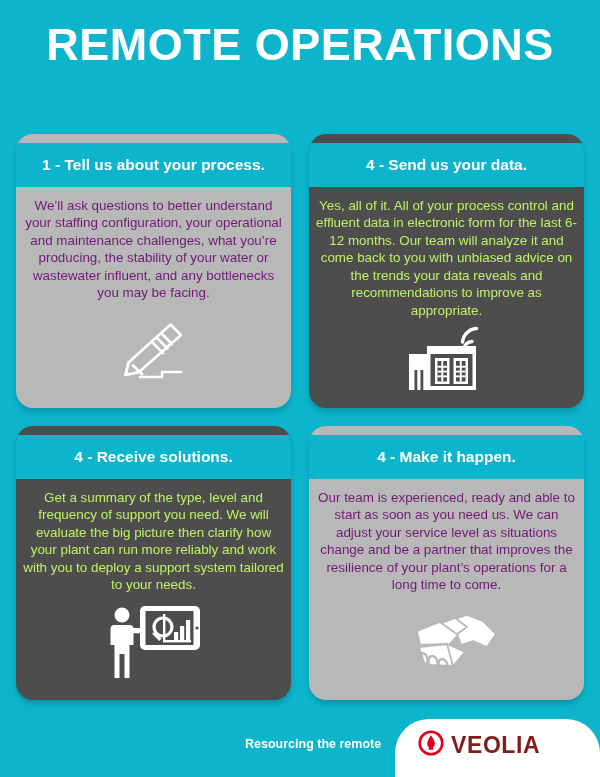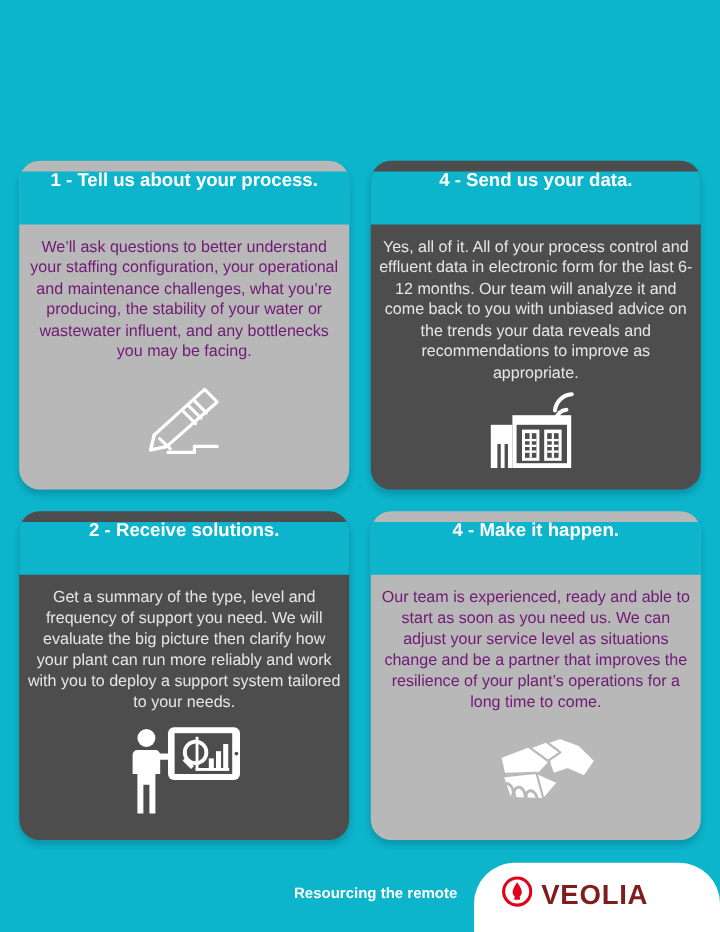--- a/index.html
+++ b/index.html
@@ -82,41 +82,41 @@
   }
   .card.light { background: #b8b8b8; }
   .card.dark  { background: #4d4d4d; }
 
   .card-header {
     width: 304px;
     height: 44px;
     background: #0cb4cc;
     border-radius: 10px;
     display: flex;
-    align-items: flex-start;
+    align-items: center;
     justify-content: center;
     flex: none;
   }
   .card-header-text {
     color: #ffffff;
     font-size: 15.5px;
     font-weight: bold;
     line-height: 1;
     white-space: nowrap;
   }
   .card-body {
     width: 262px;
     margin-top: 10px;
     text-align: center;
     font-size: 13.4px;
     line-height: 1.30;
     font-weight: normal;
   }
   .card.light .card-body { color: #701a75; }
-  .card.dark  .card-body { color: #e5e5e5; }
+  .card.dark  .card-body { color: #bef264; }
 
   .card-icon {
     flex: 1 1 auto;
     width: 100%;
     display: flex;
     align-items: center;
     justify-content: center;
     padding-bottom: 8px;
   }
   .card-icon svg { display: block; }
@@ -163,20 +163,23 @@
     font-weight: bold;
     letter-spacing: 0.6px;
     line-height: 1;
   }
 </style>
 </head>
 <body>
 
 <div class="poster">
 
+  <div class="header">
+    <div class="header-title">REMOTE OPERATIONS</div>
+  </div>
 
 
   <div class="grid">
 
     <div class="card light">
       <div class="card-header">
         <div class="card-header-text">1 - Tell us about your process.</div>
       </div>
       <div class="card-body">We’ll ask questions to better understand your staffing configuration, your operational and maintenance challenges, what you’re producing, the stability of your water or wastewater influent, and any bottlenecks you may be facing.</div>
       <div class="card-icon">
@@ -224,21 +227,21 @@
           <rect x="54.8" y="37" width="1.9" height="20.5"></rect>
           <rect x="51" y="41.8" width="9.5" height="1.9"></rect>
           <rect x="51" y="46.6" width="9.5" height="1.9"></rect>
           <rect x="51" y="51.4" width="9.5" height="1.9"></rect>
         </svg>
       </div>
     </div>
 
     <div class="card dark">
       <div class="card-header">
-        <div class="card-header-text">2 - Receive solutions.</div>
+        <div class="card-header-text">4 - Receive solutions.</div>
       </div>
       <div class="card-body">Get a summary of the type, level and frequency of support you need. We will  evaluate the big picture then clarify how your plant can run more reliably and work with you to deploy a support system tailored to your needs.</div>
       <div class="card-icon">
         <svg width="96" height="78" viewBox="0 0 96 78" fill="#ffffff">
 
           <rect x="34" y="2" width="60" height="44" rx="5" fill="#ffffff"></rect>
           <rect x="39.5" y="7" width="48" height="34" fill="#4d4d4d"></rect>
           <circle cx="91" cy="24" r="1.6" fill="#4d4d4d"></circle>
 
           <rect x="68" y="28" width="4.2" height="10" fill="#ffffff"></rect>

